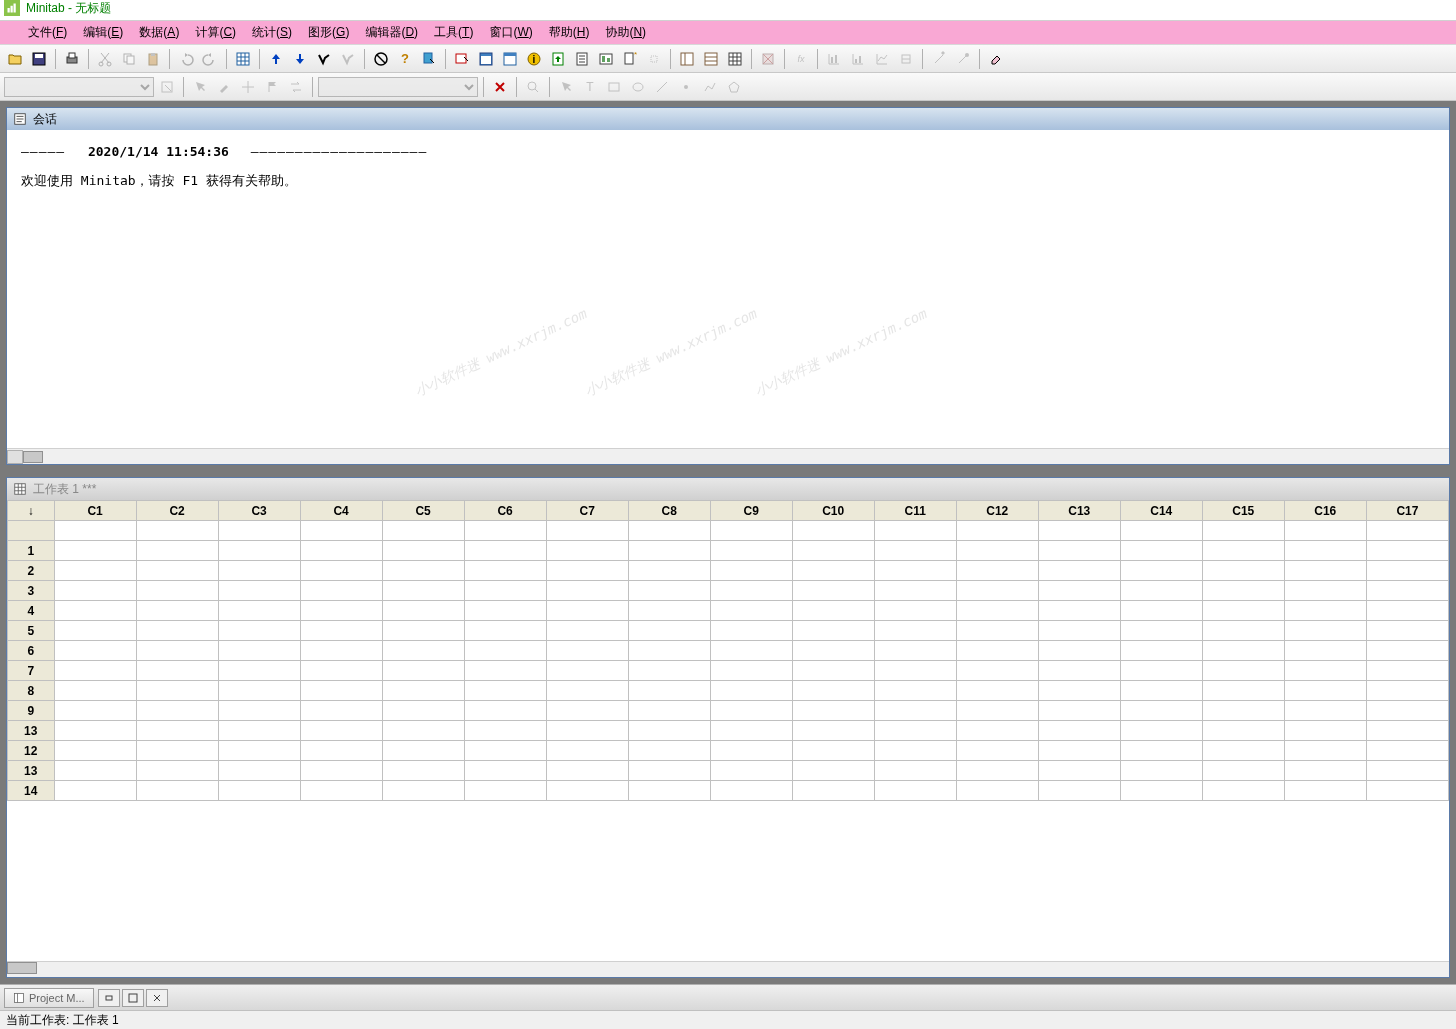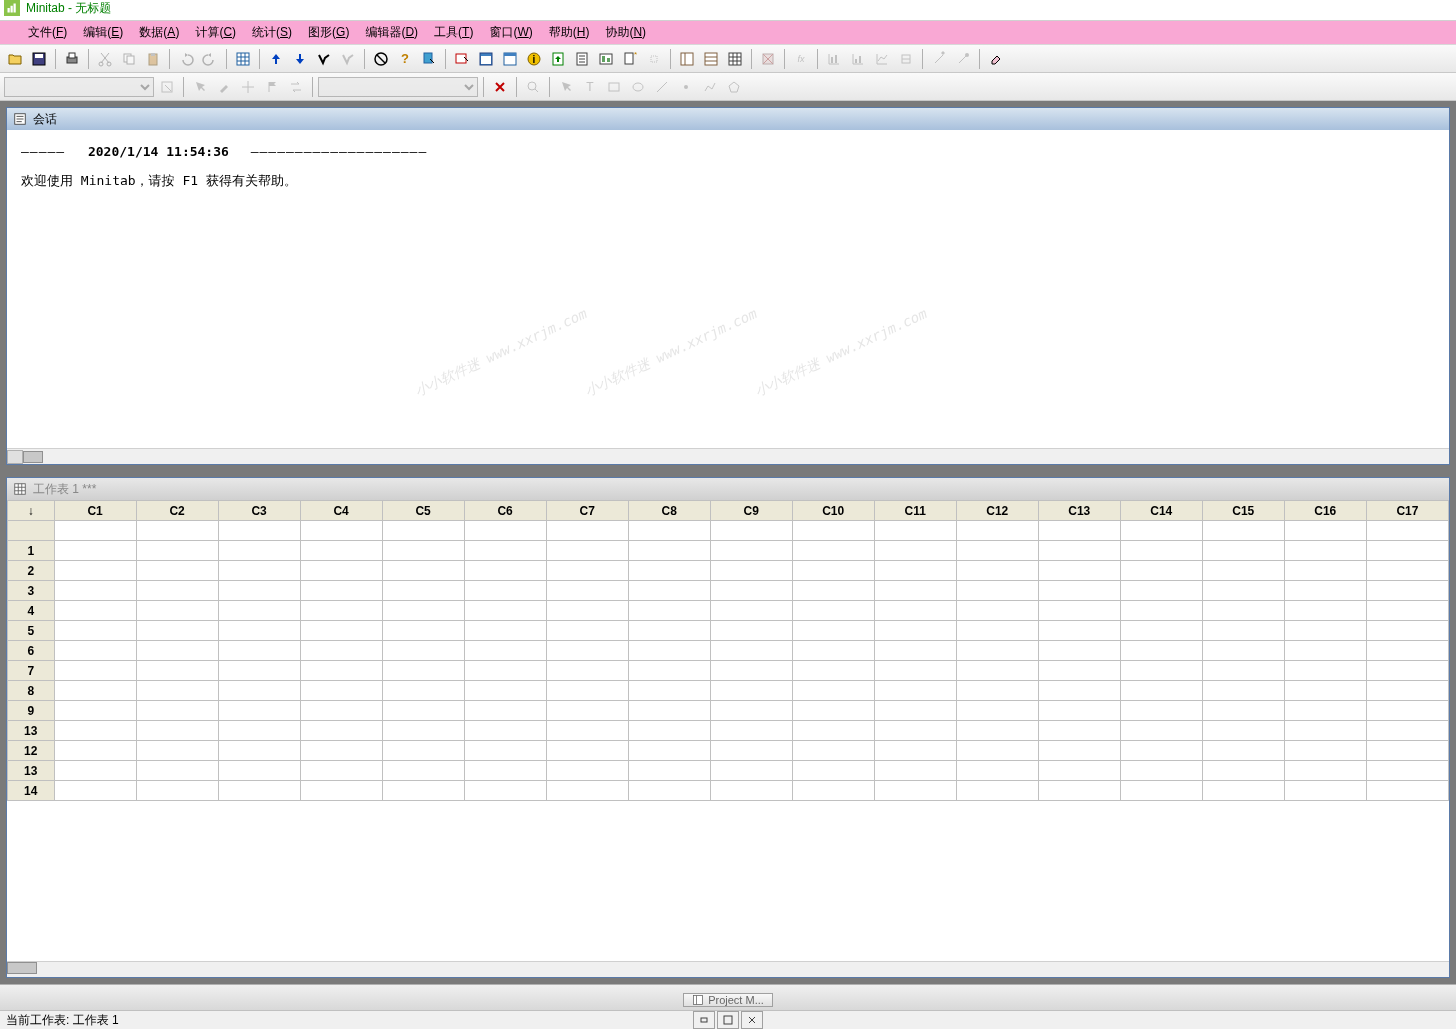--- a/index.html
+++ b/index.html
@@ -43,21 +43,21 @@
 .grid-table { border-collapse: collapse; width: 100%; font-size: 12px; }
 .grid-table th, .grid-table td { border: 1px solid #c0c0c0; height: 20px; text-align: center; background: #fff; }
 .grid-table th { background: #ece9d8; font-weight: normal; }
 .grid-table .row-header { background: #ece9d8; width: 42px; font-weight: bold; }
 .grid-table .col-header { width: 74px; font-weight: bold; }
 .grid-table .corner { background: #ece9d8; width: 42px; }
 .grid-table .namerow td { background: #fff; height: 20px; }
 .grid-table .namerow .row-header { background: #ece9d8; }
 .worksheet-scroll { height: 16px; background: #f0f0f0; border-top: 1px solid #d0d0d0; display: flex; }
 
-.taskbar { height: 26px; background: linear-gradient(#f0f0f0, #d8d8d8); border-top: 1px solid #b0b0b0; display: flex; align-items: center; padding: 8px 4px; gap: 4px; flex-direction: column; }
+.taskbar { height: 26px; background: linear-gradient(#f0f0f0, #d8d8d8); border-top: 1px solid #b0b0b0; display: flex; align-items: center; padding: 0 4px; gap: 4px; }
 .task-item { height: 20px; background: linear-gradient(#f8f8f8, #e0e0e0); border: 1px solid #a0a0a0; padding: 0 8px; display: flex; align-items: center; gap: 4px; font-size: 11px; color: #666; }
 .task-btns { display: flex; gap: 2px; }
 .task-btns .wbtn { width: 22px; height: 18px; border: 1px solid #a0a0a0; background: #f0f0f0; display: flex; align-items: center; justify-content: center; font-size: 10px; }
 
 .statusbar { height: 20px; background: #f0f0f0; border-top: 1px solid #c0c0c0; display: flex; align-items: center; padding: 0 6px; font-size: 12px; }
 
 .watermark { position: absolute; color: rgba(180,180,180,0.35); transform: rotate(-25deg); font-size: 14px; pointer-events: none; font-style: italic; }
 </style>
 </head>
 <body>

